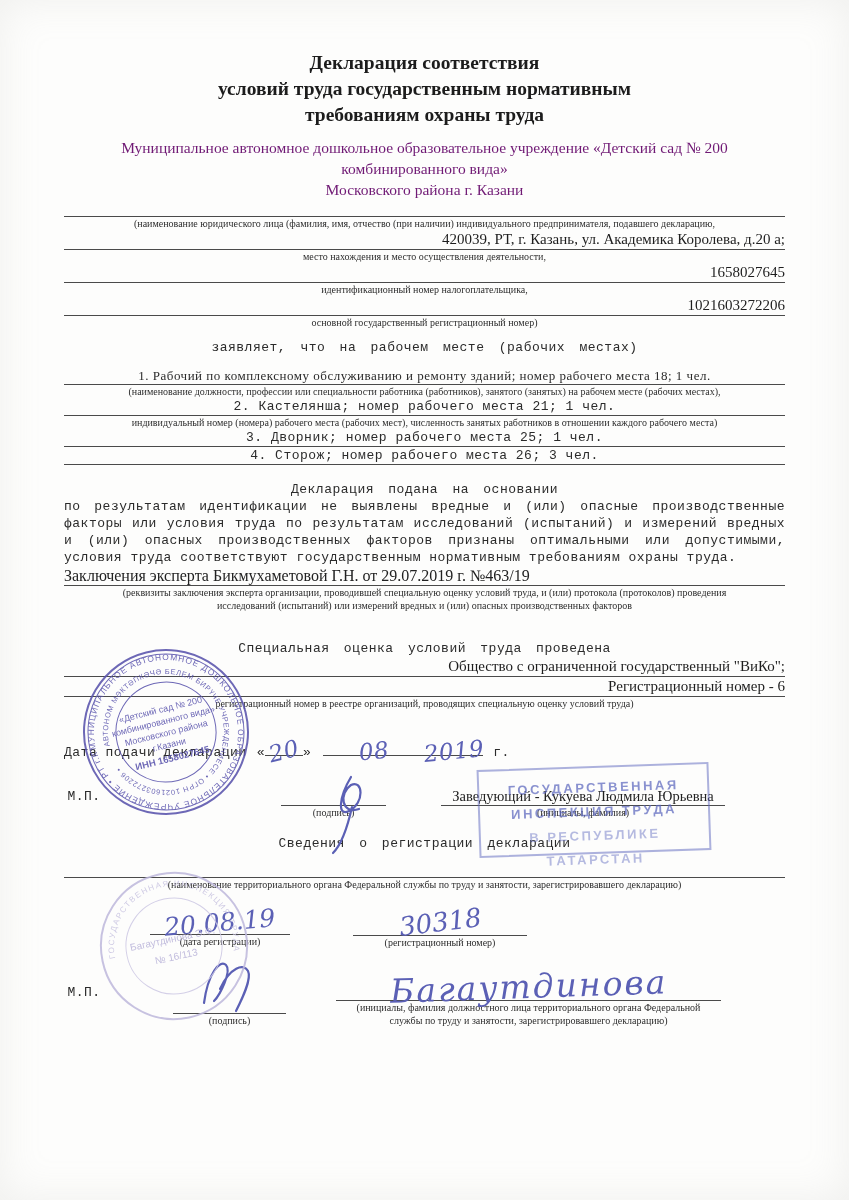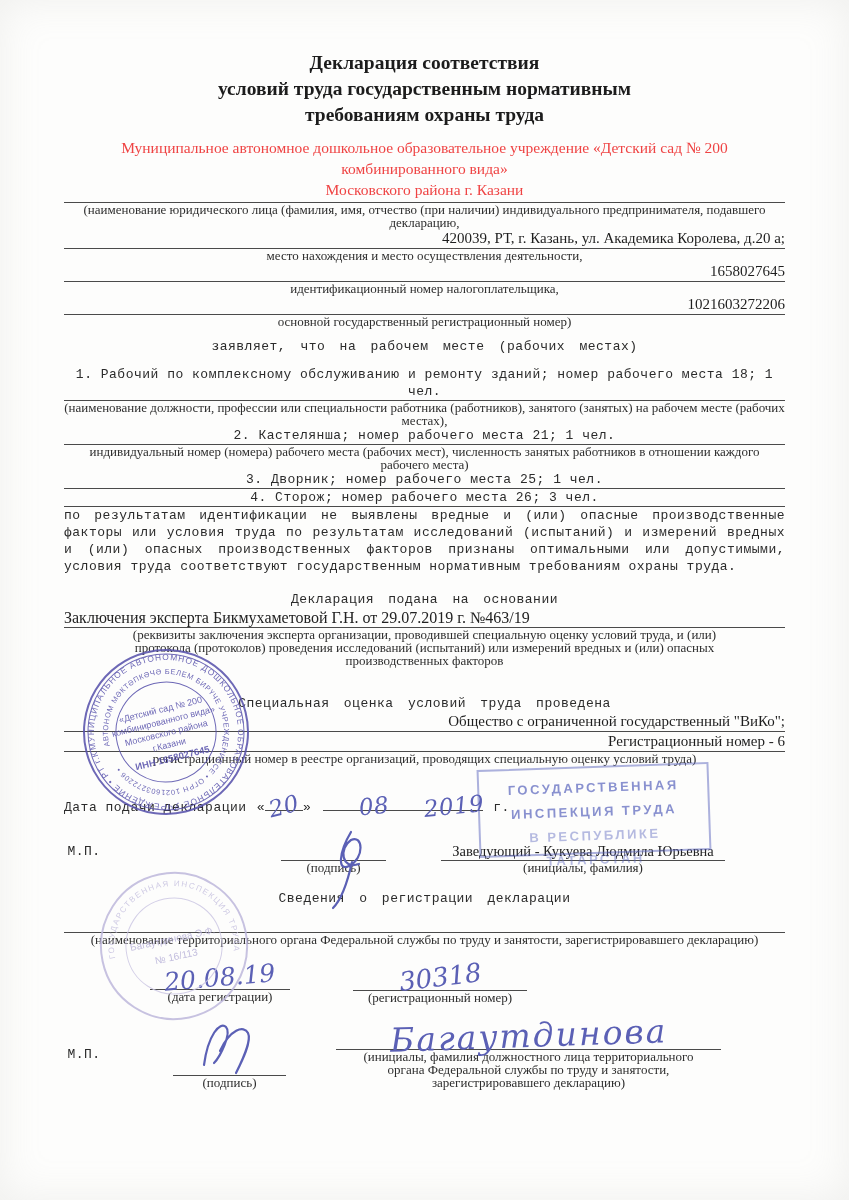--- a/index.html
+++ b/index.html
@@ -7,22 +7,22 @@
     position:relative;width:849px;height:1200px;margin:0 auto;
     background:#fdfdfc;overflow:hidden;
     box-shadow:inset 0 0 40px rgba(180,178,170,.18);
     color:#222;
   }
   .content{margin:0 64px;padding-top:50px;width:721px;box-sizing:border-box;}
   .serif{font-family:"Liberation Serif","DejaVu Serif",serif;}
   .title{font-family:"Liberation Serif","DejaVu Serif",serif;font-weight:bold;
          font-size:19.5px;line-height:26px;text-align:center;color:#1c1c1c;}
   .orgname{font-family:"Liberation Serif","DejaVu Serif",serif;font-size:15.5px;line-height:21px;
-           text-align:center;margin-top:9px;border-bottom:1px solid #4a4a4a;padding-bottom:2px;color:#ef4444;}
-  .caption{font-family:"Liberation Serif","DejaVu Serif",serif;font-size:13px;line-height:13px;
+           text-align:center;margin-top:9px;border-bottom:1px solid #4a4a4a;padding-bottom:16px;color:#701a75;}
+  .caption{font-family:"Liberation Serif","DejaVu Serif",serif;font-size:10px;line-height:13px;
            text-align:center;color:#2d2d2d;}
   .value{font-family:"Liberation Serif","DejaVu Serif",serif;font-size:15px;line-height:19px;
          text-align:right;border-bottom:1px solid #4a4a4a;color:#1e1e1e;}
   .mline{font-family:"Liberation Mono","DejaVu Sans Mono",monospace;font-size:13px;line-height:17px;
          letter-spacing:.5px;color:#2b2b2b;text-align:center;}
   .spaced{word-spacing:6px;}
   .rule-b{border-bottom:1px solid #4a4a4a;}
   .concl{text-align:justify;}
   .hw{font-family:"DejaVu Serif","Liberation Serif",serif;font-style:italic;color:#5b60b5;
       display:inline-block;white-space:nowrap;}
@@ -66,30 +66,30 @@
     <div class="caption">место нахождения и место осуществления деятельности,</div>
 
     <div class="value">1658027645</div>
     <div class="caption">идентификационный номер налогоплательщика,</div>
 
     <div class="value">1021603272206</div>
     <div class="caption">основной государственный регистрационный номер)</div>
 
     <div class="mline spaced" style="margin-top:10px;">заявляет, что на рабочем месте (рабочих местах)</div>
 
-    <div class="mline rule-b" style="margin-top:11px;">1. Рабочий по комплексному обслуживанию и ремонту зданий; номер рабочего места 18; 1 чел.</div>
+    <div class="mline rule-b" style="margin-top:11px;font-family:Liberation Serif, serif;">1. Рабочий по комплексному обслуживанию и ремонту зданий; номер рабочего места 18; 1 чел.</div>
     <div class="caption">(наименование должности, профессии или специальности работника (работников), занятого (занятых) на рабочем месте (рабочих местах),</div>
     <div class="mline rule-b">2. Кастелянша; номер рабочего места 21; 1 чел.</div>
     <div class="caption">индивидуальный номер (номера) рабочего места (рабочих мест), численность занятых работников в отношении каждого рабочего места)</div>
     <div class="mline rule-b">3. Дворник; номер рабочего места 25; 1 чел.</div>
     <div class="mline rule-b">4. Сторож; номер рабочего места 26; 3 чел.</div>
 
+    <div class="mline spaced" style="margin-top:16px;">Декларация подана на основании</div>
+
     <div class="mline concl">по результатам идентификации не выявлены вредные и (или) опасные производственные факторы или условия труда по результатам исследований (испытаний) и измерений вредных и (или) опасных производственных факторов признаны оптимальными или допустимыми, условия труда  соответствуют  государственным нормативным требованиям охраны труда.</div>
-
-    <div class="mline spaced" style="margin-top:16px;">Декларация подана на основании</div>
     <div class="serif rule-b" style="font-size:16px;line-height:19px;">Заключения эксперта Бикмухаметовой Г.Н. от 29.07.2019 г. №463/19</div>
     <div class="caption" style="max-width:640px;margin:0 auto;">(реквизиты заключения эксперта организации, проводившей специальную оценку условий труда, и (или) протокола (протоколов) проведения исследований (испытаний) или измерений вредных и (или) опасных производственных факторов</div>
 
     <div class="mline spaced" style="margin-top:28px;">Специальная оценка условий труда проведена</div>
     <div class="value">Общество с ограниченной государственный "ВиКо";</div>
     <div class="value">Регистрационный номер - 6</div>
     <div class="caption">регистрационный номер в реестре организаций, проводящих специальную оценку условий труда)</div>
 
     <div class="date-row mline">
       <span>Дата подачи декларации</span>

